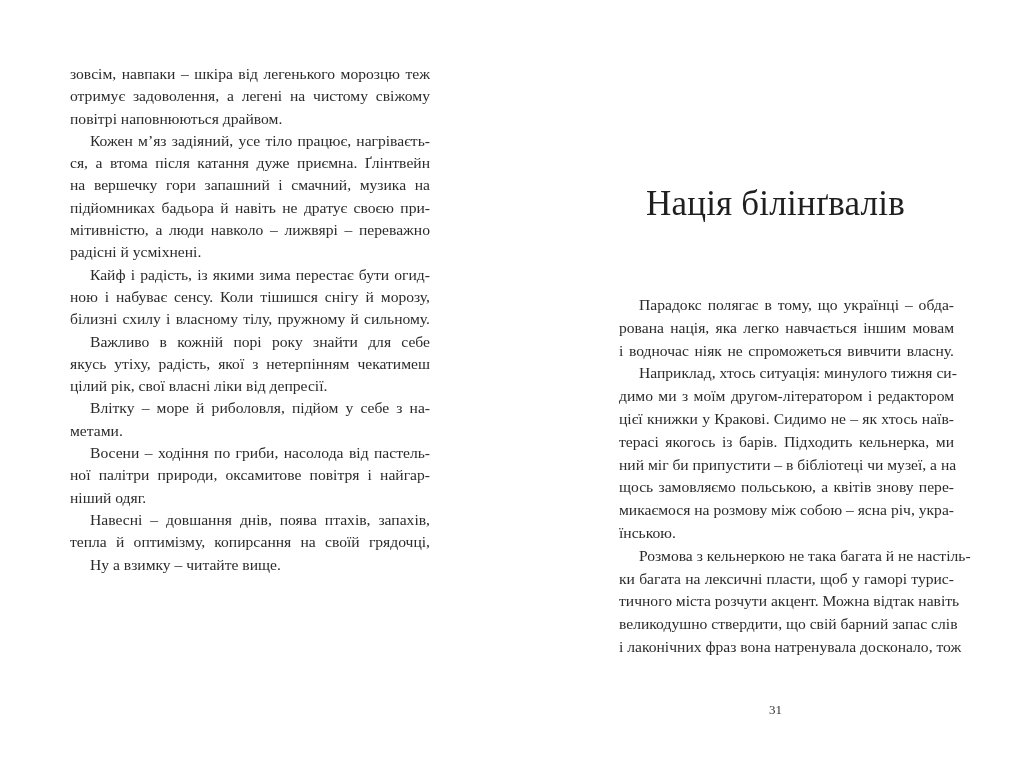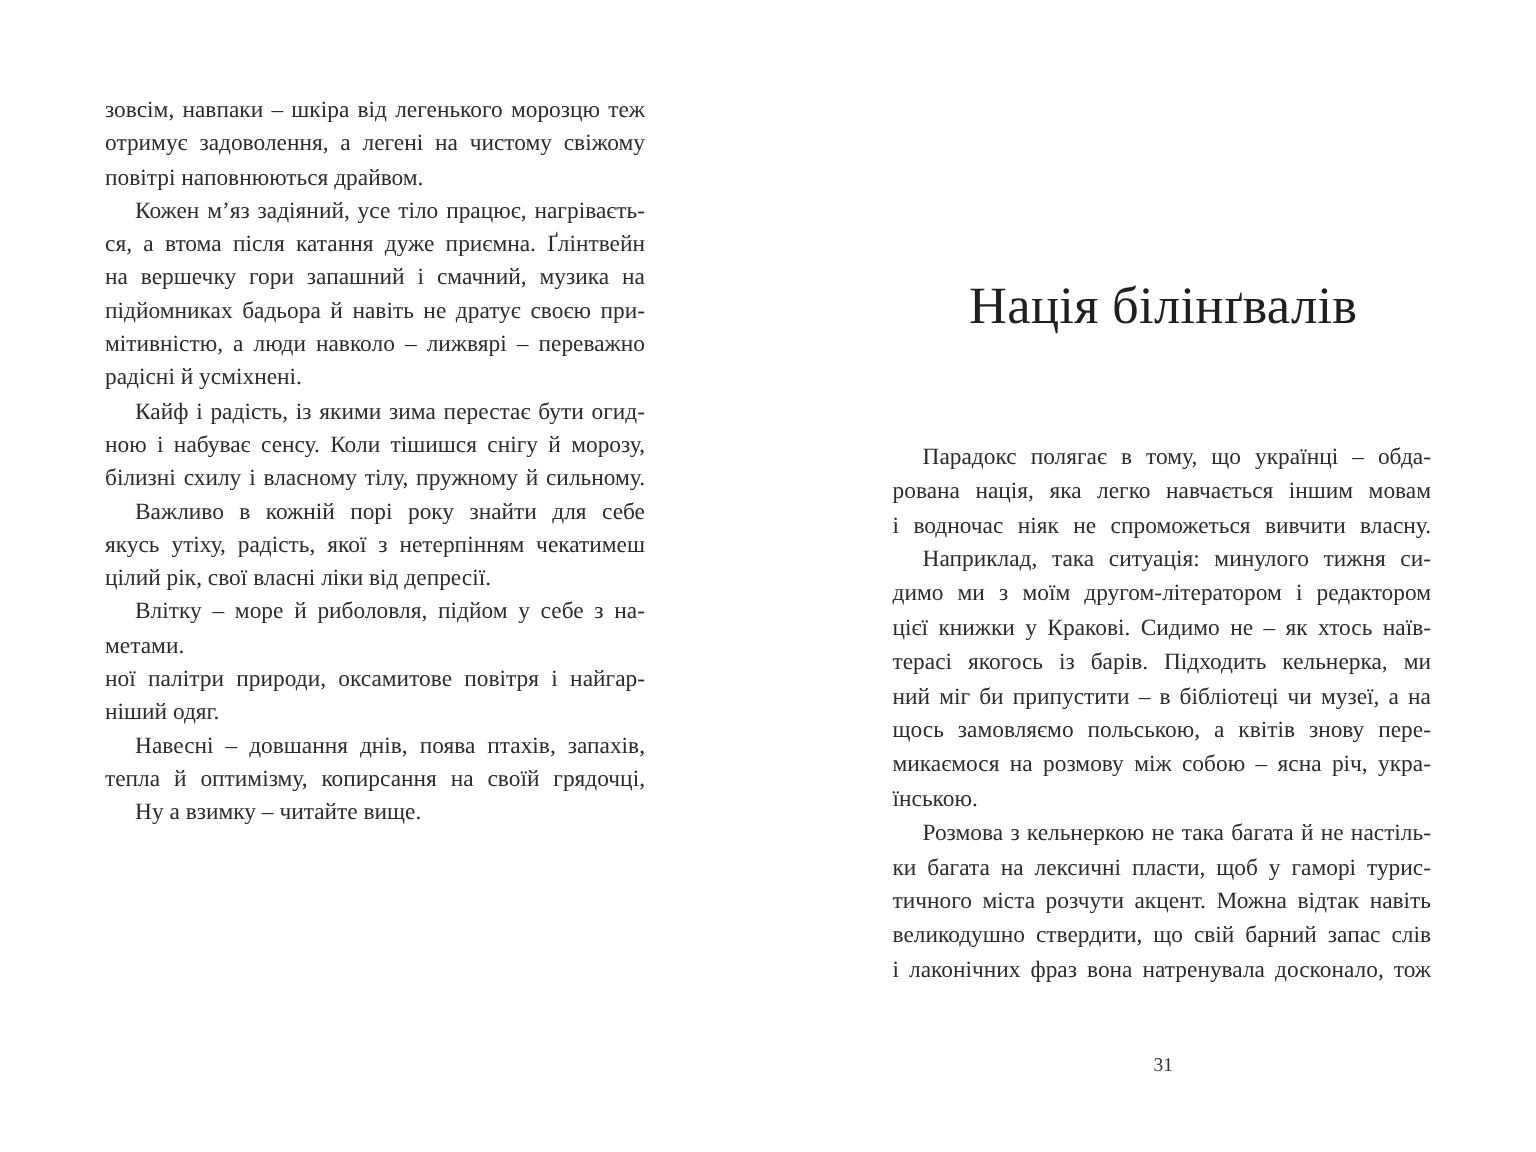--- a/index.html
+++ b/index.html
@@ -48,21 +48,21 @@
     width: 359px;
     line-height: 22.8px;
   }
   .line {
     display: block;
     white-space: nowrap;
     text-align-last: justify;
     text-align: justify;
     height: 22.3px;
   }
-  .page-right .line { height: 22.8px; }
+  .page-right .line { height: 22.8px; margin-left: 24px; }
   .line.indent { padding-left: 20px; }
   .line.last { text-align-last: left; }
   .chapter-title {
     position: absolute;
     left: 0;
     width: 527px;
     top: 184px;
     text-align: center;
     font-family: "Liberation Serif", "DejaVu Serif", serif;
     font-size: 35px;
@@ -97,35 +97,36 @@
       <span class="line">мітивністю, а люди навколо – лижвярі – переважно</span>
       <span class="line last">радісні й усміхнені.</span>
       <span class="line indent">Кайф і радість, із якими зима перестає бути огид-</span>
       <span class="line">ною і набуває сенсу. Коли тішишся снігу й морозу,</span>
       <span class="line">білизні схилу і власному тілу, пружному й сильному.</span>
       <span class="line indent">Важливо в кожній порі року знайти для себе</span>
       <span class="line">якусь утіху, радість, якої з нетерпінням чекатимеш</span>
       <span class="line last">цілий рік, свої власні ліки від депресії.</span>
       <span class="line indent">Влітку – море й риболовля, підйом у себе з на-</span>
       <span class="line last">метами.</span>
+      <span class="line indent">Восени – ходіння по гриби, насолода від пастель-</span>
       <span class="line">ної палітри природи, оксамитове повітря і найгар-</span>
       <span class="line last">ніший одяг.</span>
       <span class="line indent">Навесні – довшання днів, поява птахів, запахів,</span>
       <span class="line">тепла й оптимізму, копирсання на своїй грядочці,</span>
       <span class="line indent last">Ну а взимку – читайте вище.</span>
     </div>
 </div>
 
 <div class="page page-right">
   <h1 class="chapter-title">Нація білінґвалів</h1>
   <div class="text-block" id="right-text">
       <span class="line indent">Парадокс полягає в тому, що українці – обда-</span>
       <span class="line">рована нація, яка легко навчається іншим мовам</span>
       <span class="line">і водночас ніяк не спроможеться вивчити власну.</span>
-      <span class="line indent">Наприклад, така ситуація: минулого тижня си-</span>
+      <span class="line indent">Наприклад, хтось ситуація: минулого тижня си-</span>
       <span class="line">димо ми з моїм другом-літератором і редактором</span>
       <span class="line">цієї книжки у Кракові. Сидимо не – як хтось наїв-</span>
       <span class="line">терасі якогось із барів. Підходить кельнерка, ми</span>
       <span class="line">ний міг би припустити – в бібліотеці чи музеї, а на</span>
       <span class="line">щось замовляємо польською, а квітів знову пере-</span>
       <span class="line">микаємося на розмову між собою – ясна річ, укра-</span>
       <span class="line last">їнською.</span>
       <span class="line indent">Розмова з кельнеркою не така багата й не настіль-</span>
       <span class="line">ки багата на лексичні пласти, щоб у гаморі турис-</span>
       <span class="line">тичного міста розчути акцент. Можна відтак навіть</span>

